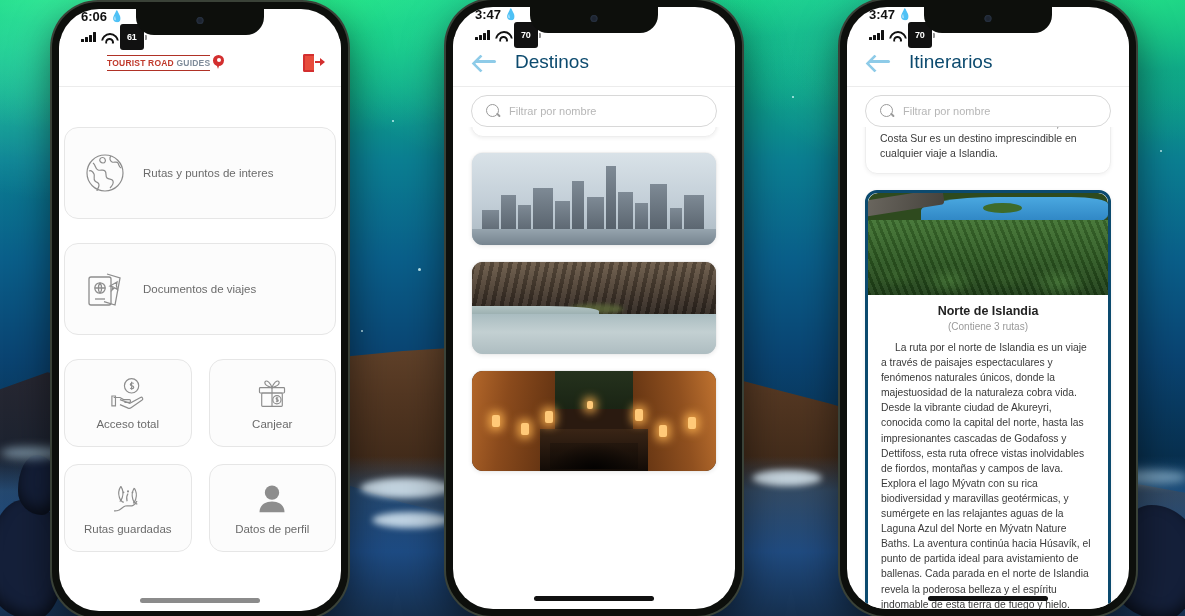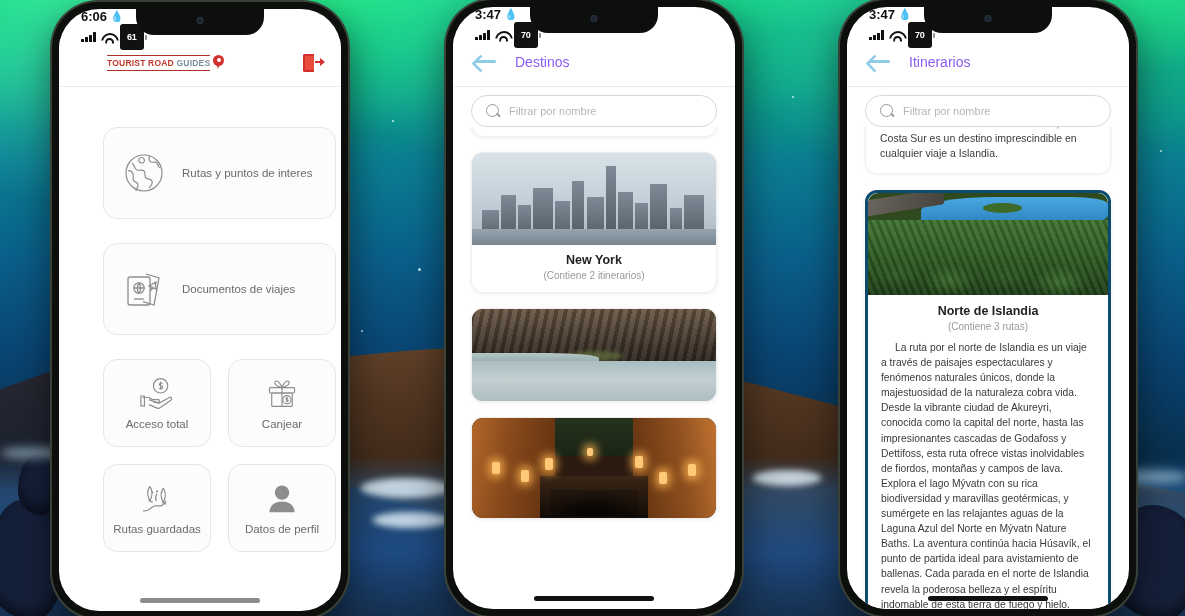--- a/index.html
+++ b/index.html
@@ -169,21 +169,21 @@
   }
   .logout-btn .arr {
     position: absolute; left: 12px; top: 8px; width: 9px; height: 2.4px; background: #d32f2f;
   }
   .logout-btn .arr::after {
     content: ""; position: absolute; right: -1px; top: -3px;
     border-top: 4px solid transparent; border-bottom: 4px solid transparent;
     border-left: 5px solid #d32f2f;
   }
 
-  .p1-body { position: absolute; top: 78px; left: 0; right: 0; bottom: 0; padding: 40px 5px 0; margin-left: 39px; }
+  .p1-body { position: absolute; top: 78px; left: 0; right: 0; bottom: 0; padding: 40px 5px 0; }
   .menu-card {
     border: 1px solid #e6e6e6; border-radius: 14px; background: #fcfcfc;
     display: flex; align-items: center; cursor: pointer;
   }
   .menu-card.wide { height: 92px; padding: 0 8px 0 16px; gap: 14px; margin-bottom: 24px; }
   .menu-card.wide .mc-label { font-size: 11.5px; color: #6b6b6b; }
   .grid2 { display: grid; grid-template-columns: 1fr 1fr; gap: 17px; }
   .menu-card.tile {
     height: 88px; flex-direction: column; justify-content: center; gap: 8px;
   }
@@ -199,21 +199,21 @@
   .back-arrow { width: 24px; height: 18px; position: relative; cursor: pointer; }
   .back-arrow::before {
     content: ""; position: absolute; left: 2px; top: 7.5px; width: 21px; height: 3px;
     background: #8ecbe8; border-radius: 2px;
   }
   .back-arrow::after {
     content: ""; position: absolute; left: 1px; top: 4px; width: 10px; height: 10px;
     border-left: 3px solid #8ecbe8; border-bottom: 3px solid #8ecbe8;
     transform: rotate(45deg); border-radius: 1px;
   }
-  .nav-title { font-size: 14px; color: #8b5cf6; font-weight: 400; }
+  .nav-title { font-size: 19px; color: #0c4a6e; font-weight: 400; }
 
   .search-wrap {
     position: absolute; top: 88px; left: 18px; right: 18px; z-index: 20; background:#fff;
   }
   .search-box {
     height: 32px; border: 1px solid #d8d8d8; border-radius: 17px;
     display: flex; align-items: center; gap: 9px; padding: 0 14px; background: #fff;
     cursor: text;
   }
   .mag { width: 14px; height: 14px; position: relative; flex: 0 0 auto; }
@@ -538,24 +538,20 @@
           <div class="b" style="left:41%; width:5%;  height:70%;"></div>
           <div class="b" style="left:47%; width:7%;  height:52%;"></div>
           <div class="b" style="left:55%; width:4%;  height:86%;"></div>
           <div class="b" style="left:60%; width:6%;  height:58%;"></div>
           <div class="b" style="left:67%; width:5%;  height:46%;"></div>
           <div class="b" style="left:73%; width:7%;  height:66%;"></div>
           <div class="b" style="left:81%; width:5%;  height:40%;"></div>
           <div class="b" style="left:87%; width:8%;  height:54%;"></div>
           <div class="water"></div>
         </div>
-        <div class="dest-cap">
-          <div class="dest-title">New York</div>
-          <div class="dest-sub">(Contiene 2 itinerarios)</div>
-        </div>
       </div>
 
       <div class="dest-card">
         <div class="dest-img ph-fall">
           <div class="rock"></div>
           <div class="moss"></div>
           <div class="wtop"></div>
           <div class="wfall"></div>
         </div>
       </div>

